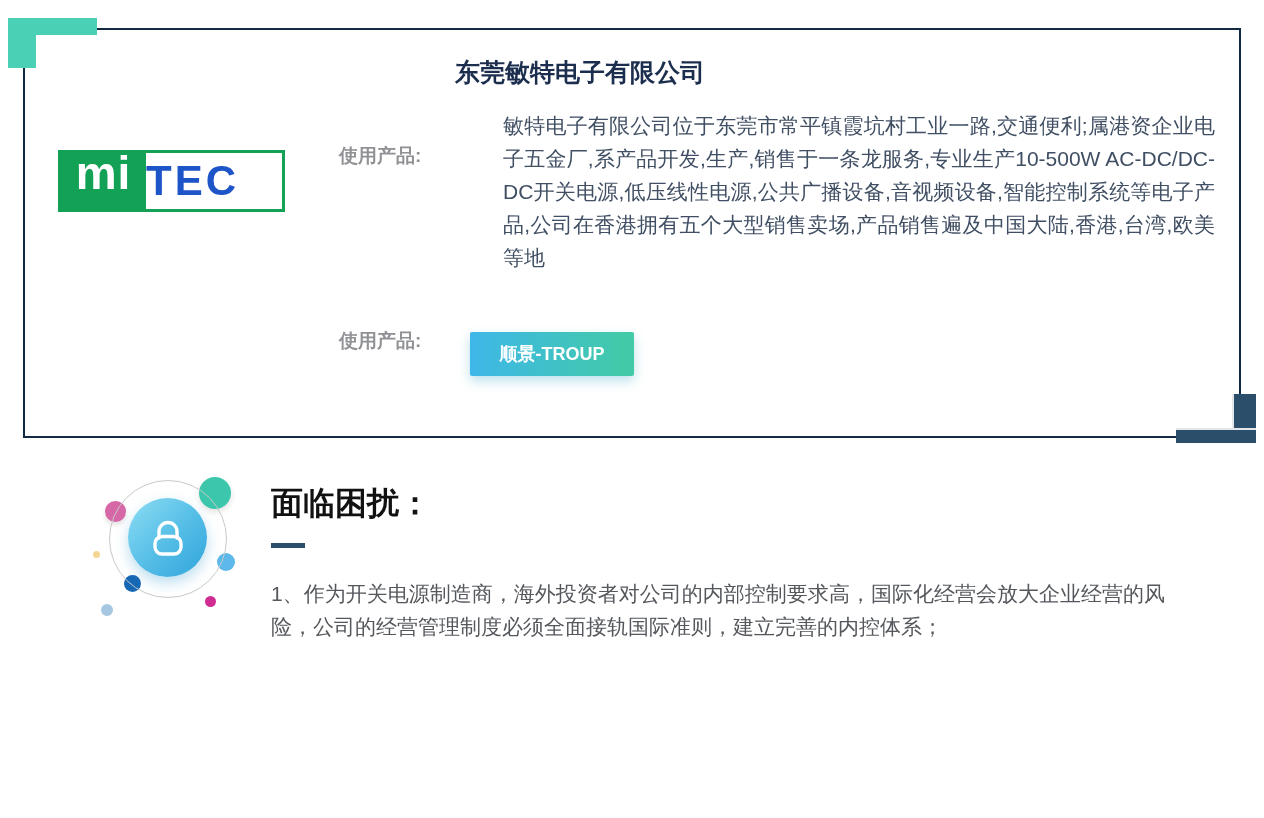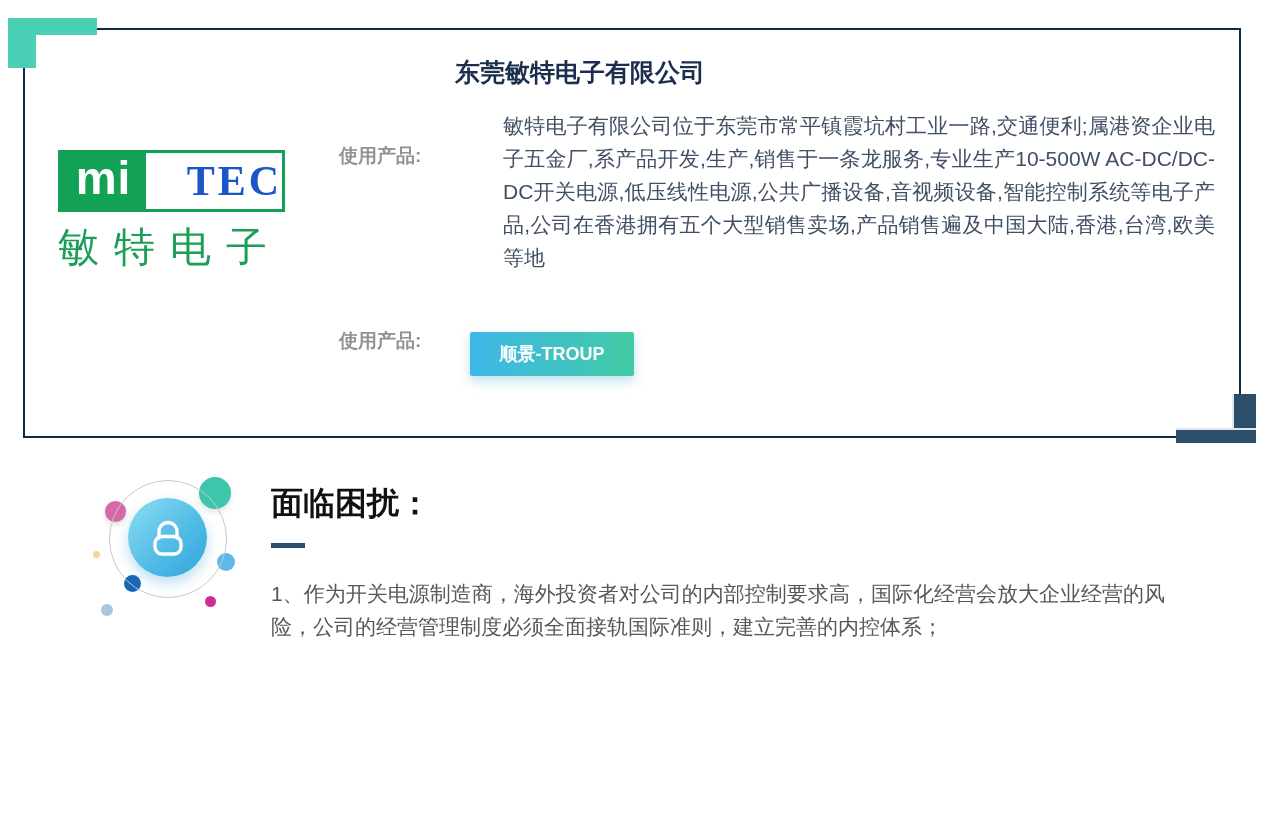--- a/index.html
+++ b/index.html
@@ -27,27 +27,27 @@
   
   .logo { left: 58px; top: 150px; z-index: 2; }
   .logo-box {
     width: 227px; height: 62px;
     border: 3px solid #12a155;
     display: flex; align-items: stretch;
     background: #ffffff;
   }
   .logo-mi-cell {
     width: 85px; background: #12a155;
-    display: flex; align-items: center; justify-content: center;
+    display: flex; align-items: flex-start; justify-content: center;
   }
   .logo-mi {
     color: #ffffff; font-weight: 700; font-size: 46px; line-height: 1;
     letter-spacing: 1px; transform: translateY(-3px);
   }
-  .logo-tec-cell { flex: 1; display: flex; align-items: center; justify-content: flex-end; font-family: Liberation Serif, serif; }
+  .logo-tec-cell { flex: 1; display: flex; align-items: center; justify-content: flex-start; }
   .logo-tec { color: #1d54c8; font-weight: 700; font-size: 42px; line-height: 1; letter-spacing: 3px; }
   .logo-cn {
     margin-top: 15px; color: #1d9e56; font-size: 41px; line-height: 1;
     letter-spacing: 15px; white-space: nowrap;
   }
 
   
   .company-name {
     left: 455px; top: 56px; width: 720px;
     font-size: 25px; font-weight: 700; color: #1c2e4e; line-height: 33px;
@@ -117,21 +117,20 @@
 
 <div class="abs logo">
   <div class="logo-box">
     <div class="logo-mi-cell">
       <span class="logo-mi">mi</span>
     </div>
     <div class="logo-tec-cell">
       <span class="logo-tec">TEC</span>
     </div>
   </div>
-  <div class="logo-cn">敏特电子</div>
 </div>
 
 <h1 class="abs company-name">东莞敏特电子有限公司</h1>
 
 <div class="abs field-label profile-label">使用产品:</div>
 <div class="abs profile-text">敏特电子有限公司位于东莞市常平镇霞坑村工业一路,交通便利;属港资企业电子五金厂,系产品开发,生产,销售于一条龙服务,专业生产10-500W AC-DC/DC-DC开关电源,低压线性电源,公共广播设备,音视频设备,智能控制系统等电子产品,公司在香港拥有五个大型销售卖场,产品销售遍及中国大陆,香港,台湾,欧美等地</div>
 
 <div class="abs field-label product-label">使用产品:</div>
 <div class="abs product-button">顺景-TROUP</div>
 

